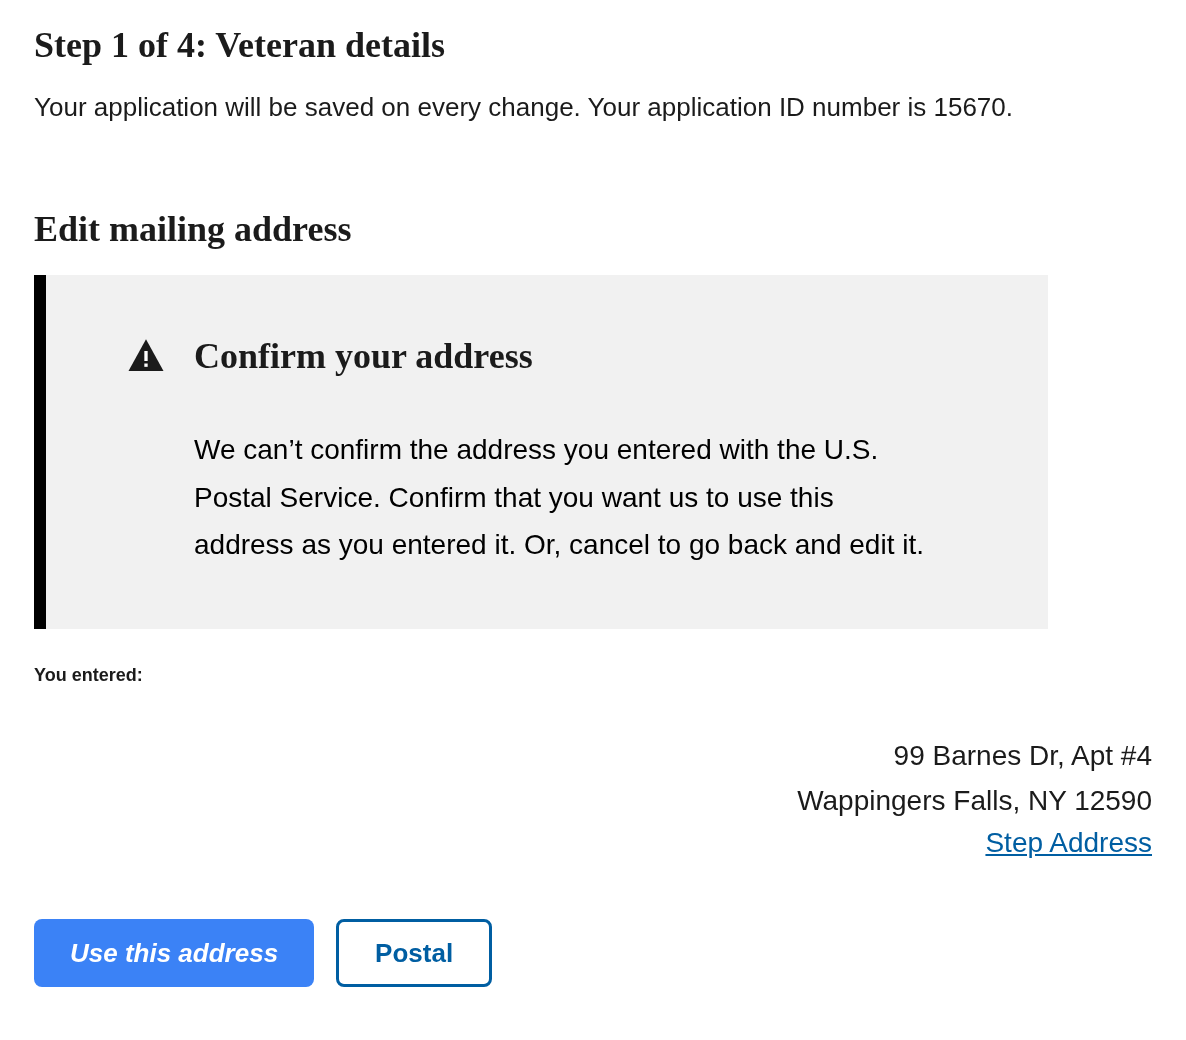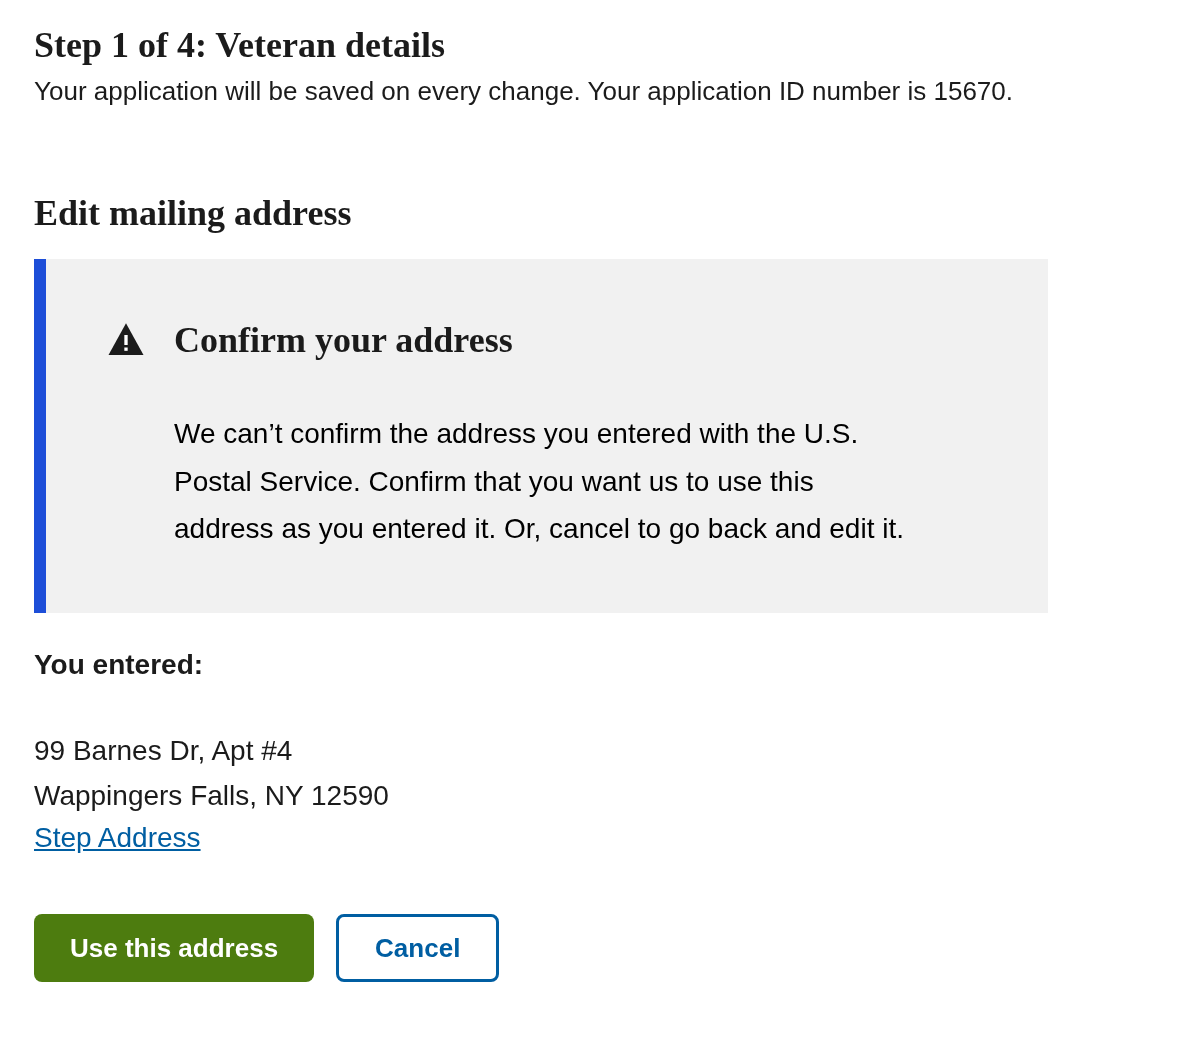--- a/index.html
+++ b/index.html
@@ -17,36 +17,36 @@
   .step-heading {
     font-family: Georgia, "Times New Roman", serif;
     font-size: 36px;
     font-weight: 700;
     color: #1b1b1b;
     line-height: 1.2;
   }
   .save-note {
     font-size: 26px;
     color: #1b1b1b;
-    margin-top: 6px;
+    margin-top: 22px;
     line-height: 1.4;
   }
   .section-heading {
     font-family: Georgia, "Times New Roman", serif;
     font-size: 36px;
     font-weight: 700;
     color: #1b1b1b;
     margin-top: 82px;
     margin-bottom: 24px;
     line-height: 1.2;
   }
   .alert {
     background: #f1f1f1;
-    border-left: 12px solid #1d4ed8;
-    padding: 60px 74px 60px 60px;
+    border-left: 12px solid #000000;
+    padding: 60px 74px 60px 80px;
     max-width: 1014px;
   }
   .alert-header {
     display: flex;
     align-items: center;
     gap: 28px;
   }
   .alert-icon {
     width: 40px;
     height: 40px;
@@ -61,27 +61,28 @@
   }
   .alert-body {
     font-size: 28px;
     color: #000000;
     line-height: 1.7;
     margin-top: 48px;
     margin-left: 68px;
     max-width: 740px;
   }
   .entered-label {
-    font-size: 28px;
+    font-size: 18px;
     font-weight: 700;
     color: #1b1b1b;
     margin-top: 36px;
   }
   .address-block {
     margin-top: 48px;
+    text-align: right;
   }
   .address-line {
     font-size: 28px;
     color: #1b1b1b;
     line-height: 1.6;
   }
   .edit-link {
     display: inline-block;
     font-size: 28px;
     color: #005ea2;
@@ -97,23 +98,24 @@
   .btn {
     font-size: 26px;
     font-weight: 700;
     padding: 18px 36px;
     border-radius: 8px;
     cursor: pointer;
     font-family: inherit;
     line-height: 1;
   }
   .btn-primary {
-    background: #4d7c0f;
+    background: #3b82f6;
     color: #ffffff;
     border: none;
+    font-style: italic;
   }
   .btn-secondary {
     background: #ffffff;
     color: #005ea2;
     border: 3px solid #005ea2;
   }
 </style>
 </head>
 <body>
 
@@ -139,14 +141,14 @@
 <p class="entered-label">You entered:</p>
 
 <div class="address-block">
   <div class="address-line">99 Barnes Dr, Apt #4</div>
   <div class="address-line">Wappingers Falls, NY 12590</div>
   <a class="edit-link">Step Address</a>
 </div>
 
 <div class="button-row">
   <button class="btn btn-primary">Use this address</button>
-  <button class="btn btn-secondary">Cancel</button>
+  <button class="btn btn-secondary">Postal</button>
 </div>
 
 </body></html>

